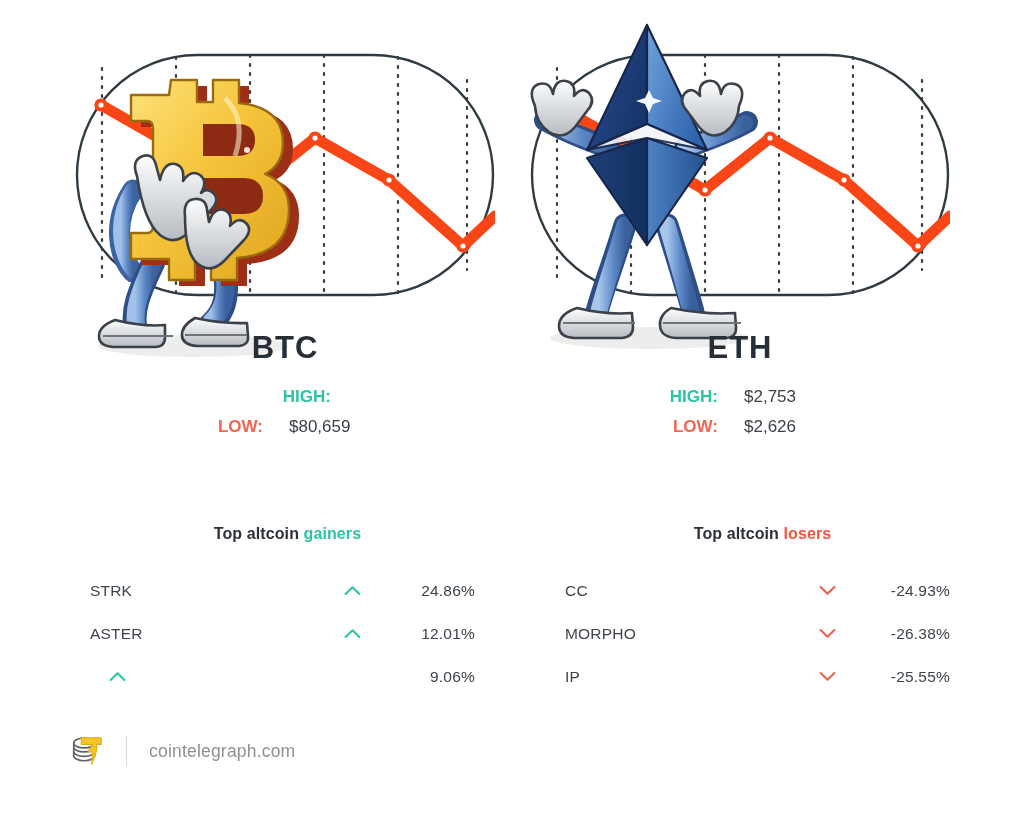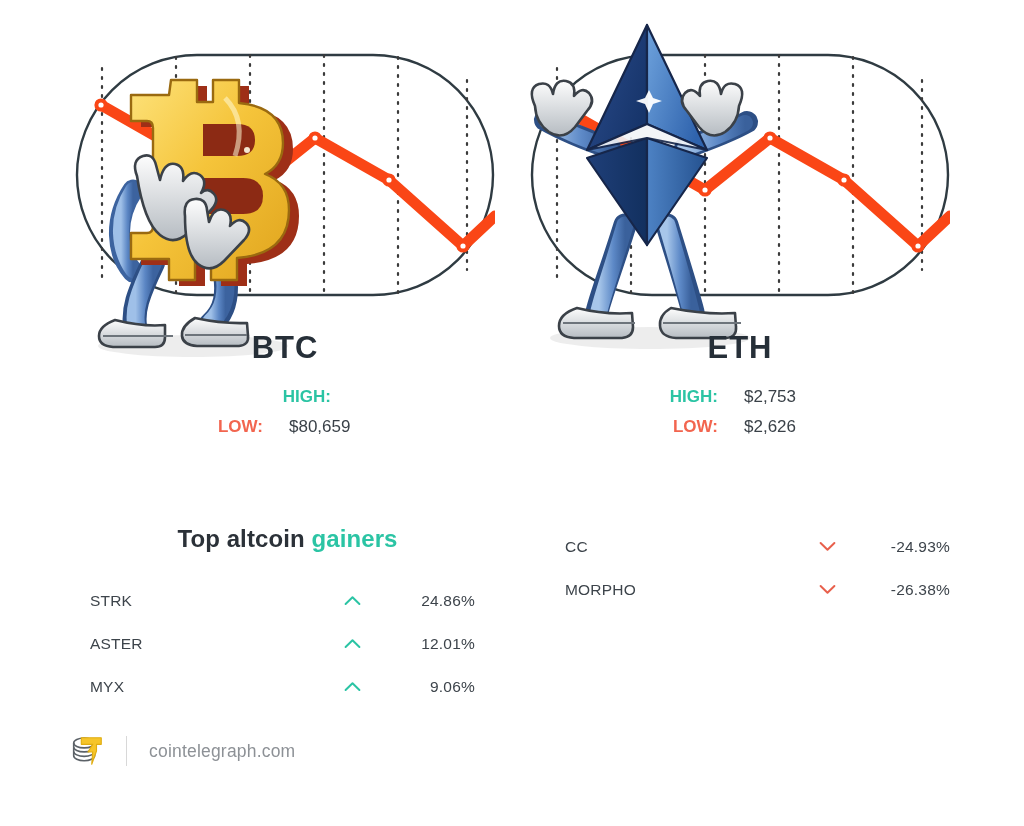--- a/index.html
+++ b/index.html
@@ -40,21 +40,21 @@
   .hl-key.high{color:#2bc4a4;}
   .hl-key.low{color:#f2654f;}
   .hl-val{width:110px;text-align:left;padding-left:26px;color:#3a4148;font-weight:500;}
 
   
   .alt-wrap{position:absolute;top:525px;left:0;width:1024px;height:180px;}
   .alt-col{position:absolute;top:0;width:395px;}
   .alt-col.gainers{left:90px;}
   .alt-col.losers{left:565px;}
   .alt-title{
-    text-align:center;font-size:24px;font-weight:bold;color:#2b3138;
+    text-align:center;font-size:16px;font-weight:bold;color:#2b3138;
     margin:0 0 26px 0;letter-spacing:.1px;
   }
   .alt-title .accent-up{color:#2bc4a4;}
   .alt-title .accent-down{color:#f2543c;}
   .alt-row{
     display:flex;align-items:center;height:43px;font-size:15.5px;color:#3d444b;
   }
   .alt-sym{flex:0 0 235px;text-align:left;letter-spacing:.2px;}
   .alt-ico{flex:0 0 55px;display:flex;justify-content:center;align-items:center;}
   .alt-pct{flex:1;text-align:right;padding-right:10px;letter-spacing:.2px;}
@@ -290,31 +290,33 @@
         <span class="alt-sym">ASTER</span>
         <span class="alt-ico">
           <svg class="chev" viewBox="0 0 17 11">
               <path d="M1.6 9 L8.5 2.3 L15.4 9" fill="none" stroke="#2bc4a4" stroke-width="2" stroke-linecap="round" stroke-linejoin="round"></path>
             </svg>
         </span>
         <span class="alt-pct">12.01%</span>
       </div>
 
       <div class="alt-row">
-        <span class="alt-sym">MYX</span>
         <span class="alt-ico">
           <svg class="chev" viewBox="0 0 17 11">
               <path d="M1.6 9 L8.5 2.3 L15.4 9" fill="none" stroke="#2bc4a4" stroke-width="2" stroke-linecap="round" stroke-linejoin="round"></path>
             </svg>
         </span>
         <span class="alt-pct">9.06%</span>
       </div>
     </div>
 
     <div class="alt-col losers">
+      <div class="alt-title">
+        <span>Top altcoin </span><span class="accent-down">losers</span>
+      </div>
 
       <div class="alt-row">
         <span class="alt-sym">CC</span>
         <span class="alt-ico">
           <svg class="chev" viewBox="0 0 17 11">
               <path d="M1.6 2 L8.5 8.7 L15.4 2" fill="none" stroke="#e8604c" stroke-width="2" stroke-linecap="round" stroke-linejoin="round"></path>
             </svg>
         </span>
         <span class="alt-pct">-24.93%</span>
       </div>
@@ -322,20 +324,29 @@
       <div class="alt-row">
         <span class="alt-sym">MORPHO</span>
         <span class="alt-ico">
           <svg class="chev" viewBox="0 0 17 11">
               <path d="M1.6 2 L8.5 8.7 L15.4 2" fill="none" stroke="#e8604c" stroke-width="2" stroke-linecap="round" stroke-linejoin="round"></path>
             </svg>
         </span>
         <span class="alt-pct">-26.38%</span>
       </div>
 
+      <div class="alt-row">
+        <span class="alt-sym">IP</span>
+        <span class="alt-ico">
+          <svg class="chev" viewBox="0 0 17 11">
+              <path d="M1.6 2 L8.5 8.7 L15.4 2" fill="none" stroke="#e8604c" stroke-width="2" stroke-linecap="round" stroke-linejoin="round"></path>
+            </svg>
+        </span>
+        <span class="alt-pct">-25.55%</span>
+      </div>
     </div>
   </div>
 
   <div class="footer">
     <span>
       <svg class="logo" viewBox="0 0 40 40">
         <g fill="none" stroke="#5b6167" stroke-width="1.7">
           <ellipse cx="17" cy="11.5" rx="11" ry="5.2"></ellipse>
           <path d="M6 11.5 v4.2 c0 2.9 4.9 5.2 11 5.2 s11 -2.3 11 -5.2 v-4.2"></path>
           <path d="M6 16.2 v4.2 c0 2.9 4.9 5.2 11 5.2 s11 -2.3 11 -5.2 v-4.2"></path>

